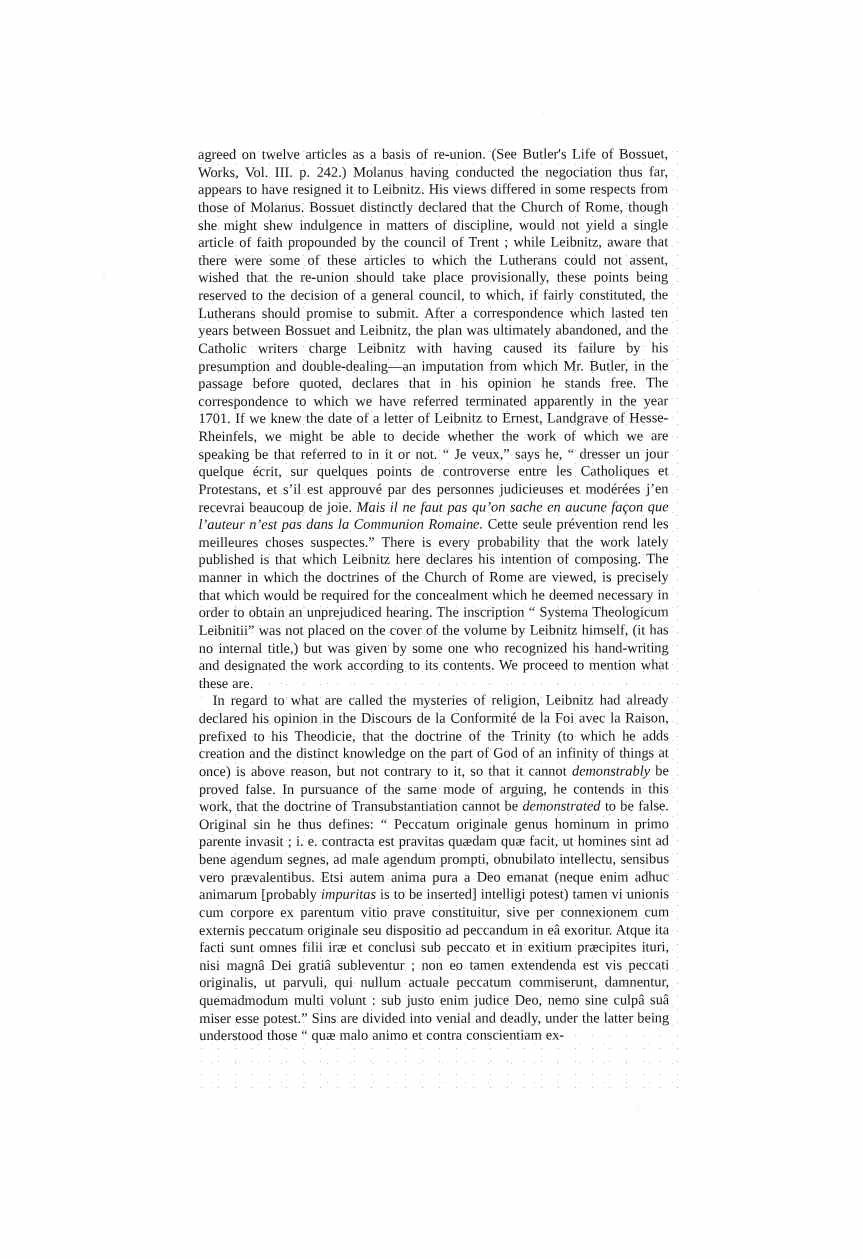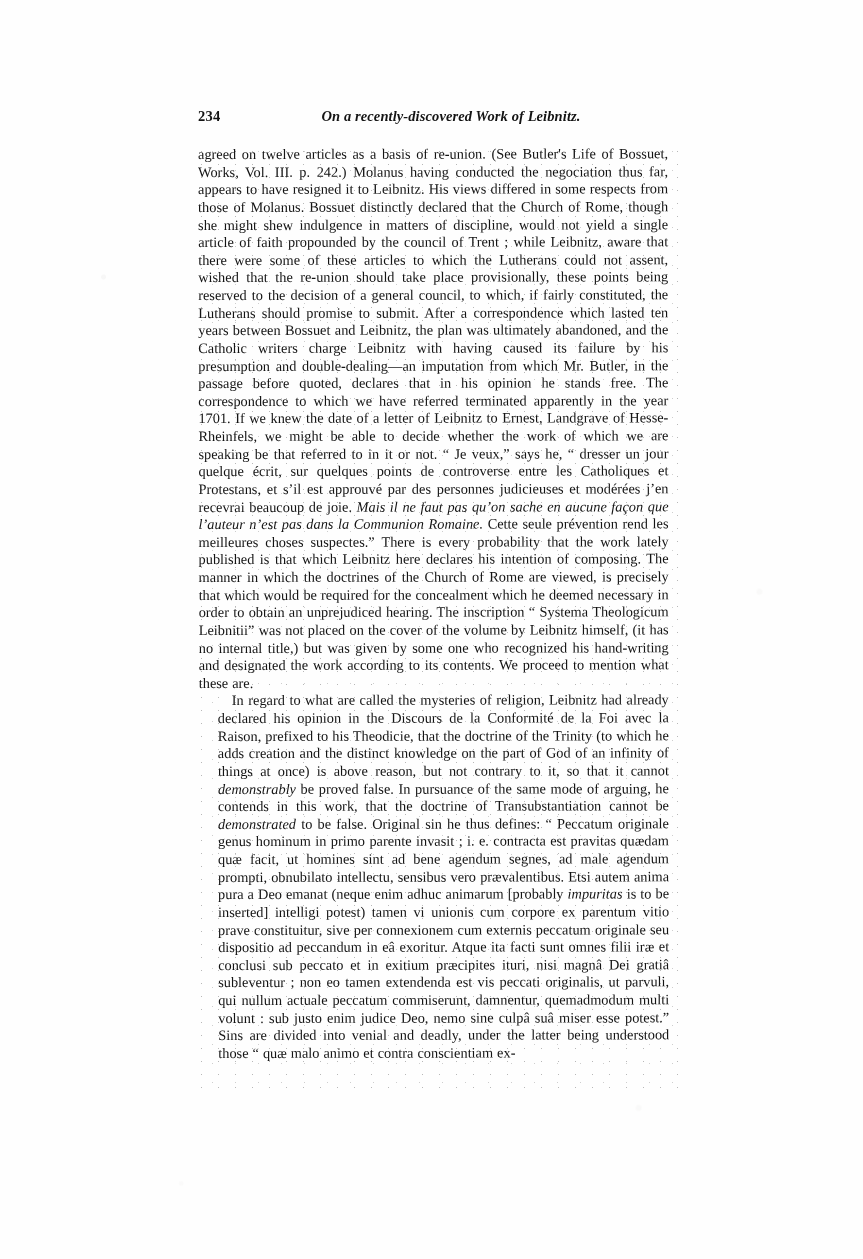--- a/index.html
+++ b/index.html
@@ -95,39 +95,34 @@
     margin: 0;
     font-size: 14.35px;
     line-height: 17.62px;
     text-align: justify;
     text-justify: inter-word;
     word-spacing: .4px;
     hyphens: none;
   }
   .para + .para {
     text-indent: 14px;
-    margin-left: 19px;
   }
   .para i, .para em {
   }
 
   
   .text-column { transform: rotate(-0.08deg); transform-origin: 0 0; }
 </style>
 </head>
 <body>
 
 <div class="page-sheet">
 
   <div class="scan-grain"></div>
 
-  <div class="running-head">
-    <span class="folio">234</span>
-    <span class="head-title">On a recently-discovered Work of Leibnitz.</span>
-  </div>
 
   <div class="text-column">
 
     <p class="para"><span>agreed on twelve articles as a basis of re-union.  (See Butler's Life of Bossuet, Works, Vol. III. p. 242.)   Molanus having conducted the negociation thus far, appears to have resigned it to Leibnitz.   His views differed in some respects from those of Molanus.   Bossuet distinctly declared that the Church of Rome, though she might shew indulgence in matters of discipline, would not yield a single article of faith propounded by the council of Trent ; while Leibnitz, aware that there were some of these articles to which the Lutherans could not assent, wished that the re-union should take place provisionally, these points being reserved to the decision of a general council, to which, if fairly constituted, the Lutherans should promise to submit.   After a correspondence which lasted ten years between Bossuet and Leibnitz, the plan was ultimately abandoned, and the Catholic writers charge Leibnitz with having caused its failure by his presumption and double-dealing—an imputation from which Mr. Butler, in the passage before quoted, declares that in his opinion he stands free.   The correspondence to which we have referred terminated apparently in the year 1701.   If we knew the date of a letter of Leibnitz to Ernest, Landgrave of Hesse-Rheinfels, we might be able to decide whether the work of which we are speaking be that referred to in it or not. “ Je veux,” says he, “ dresser un jour quelque écrit, sur quelques points de controverse entre les Catholiques et Protestans, et s’il est approuvé par des personnes judicieuses et modérées j’en recevrai beaucoup de joie.   </span><i>Mais il ne faut pas qu’on sache en aucune façon que l’auteur n’est pas dans la Communion Romaine.</i><span>   Cette seule prévention rend les meilleures choses suspectes.” There is every probability that the work lately published is that which Leibnitz here declares his intention of composing.   The manner in which the doctrines of the Church of Rome are viewed, is precisely that which would be required for the concealment which he deemed necessary in order to obtain an unprejudiced hearing.   The inscription “ Systema Theologicum Leibnitii” was not placed on the cover of the volume by Leibnitz himself, (it has no internal title,) but was given by some one who recognized his hand-writing and designated the work according to its contents.   We proceed to mention what these are.</span></p>
 
     <p class="para"><span>In regard to what are called the mysteries of religion, Leibnitz had already declared his opinion in the Discours de la Conformité de la Foi avec la Raison, prefixed to his Theodicie, that the doctrine of the Trinity (to which he adds creation and the distinct knowledge on the part of God of an infinity of things at once) is above reason, but not contrary to it, so that it cannot </span><i>demonstrably</i><span> be proved false.   In pursuance of the same mode of arguing, he contends in this work, that the doctrine of Transubstantiation cannot be </span><i>demonstrated</i><span> to be false.   Original sin he thus defines: “ Peccatum originale genus hominum in primo parente invasit ; i. e. contracta est pravitas quædam quæ facit, ut homines sint ad bene agendum segnes, ad male agendum prompti, obnubilato intellectu, sensibus vero prævalentibus.   Etsi autem anima pura a Deo emanat (neque enim adhuc animarum [probably </span><i>impuritas</i><span> is to be inserted] intelligi potest) tamen vi unionis cum corpore ex parentum vitio prave constituitur, sive per connexionem cum externis peccatum originale seu dispositio ad peccandum in eâ exoritur.   Atque ita facti sunt omnes filii iræ et conclusi sub peccato et in exitium præcipites ituri, nisi magnâ Dei gratiâ subleventur ; non eo tamen extendenda est vis peccati originalis, ut parvuli, qui nullum actuale peccatum commiserunt, damnentur, quemadmodum multi volunt : sub justo enim judice Deo, nemo sine culpâ suâ miser esse potest.”   Sins are divided into venial and deadly, under the latter being understood those “ quæ malo animo et contra conscientiam ex-</span></p>
 
   </div>
 
   <div class="scan-speckle"></div>

